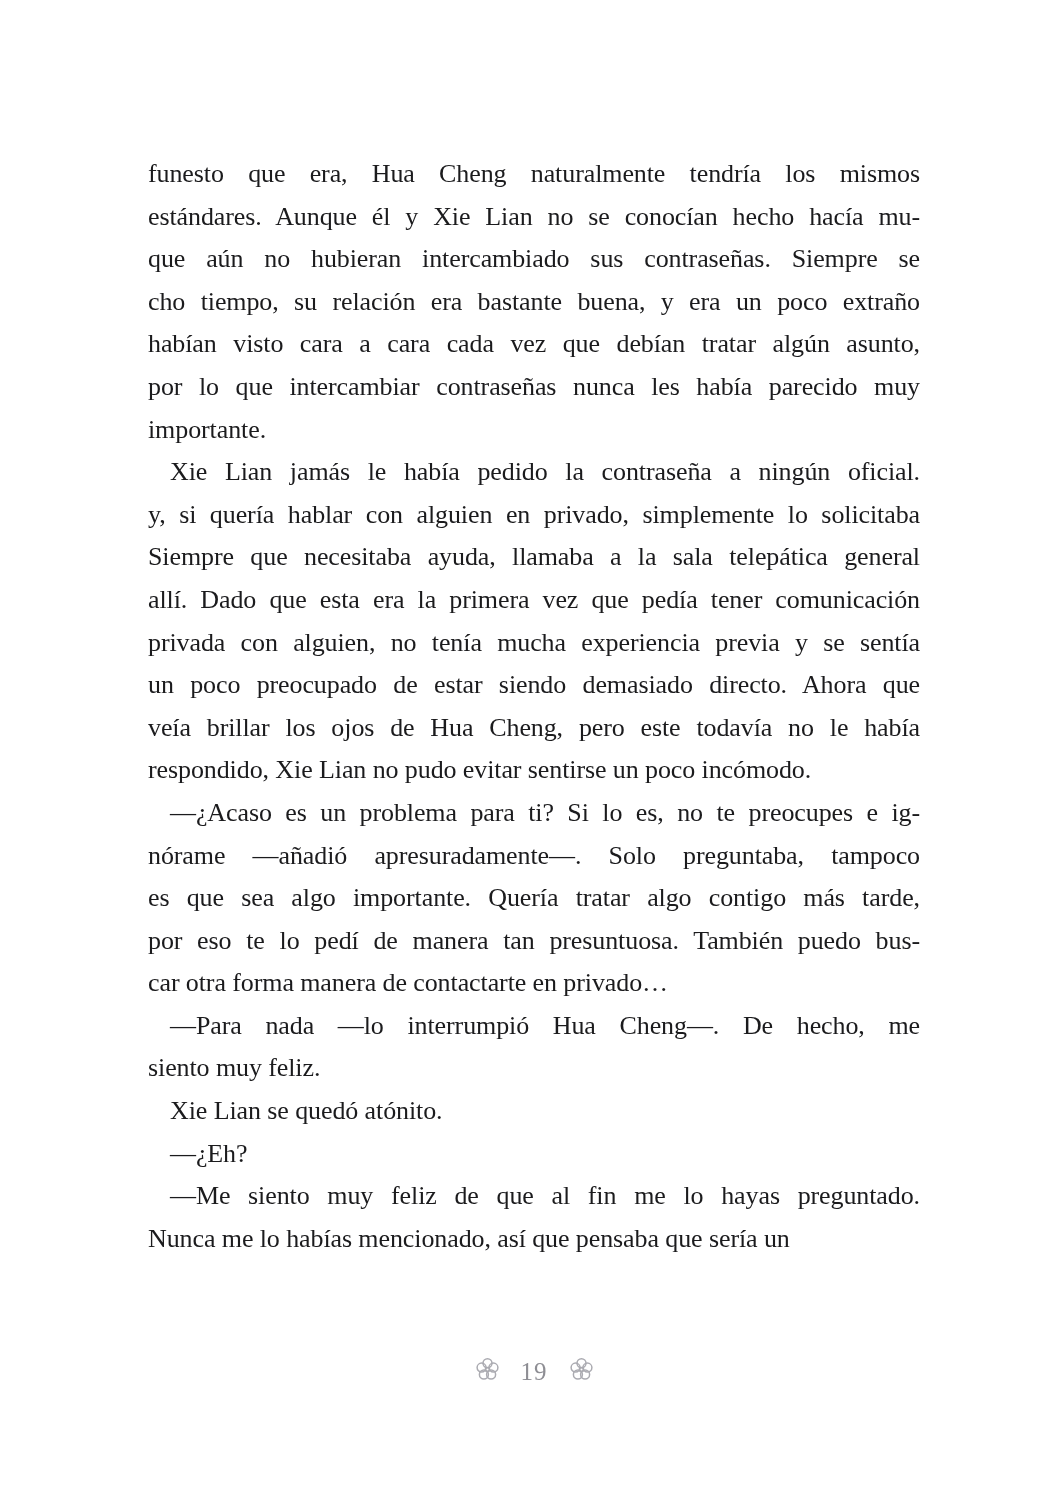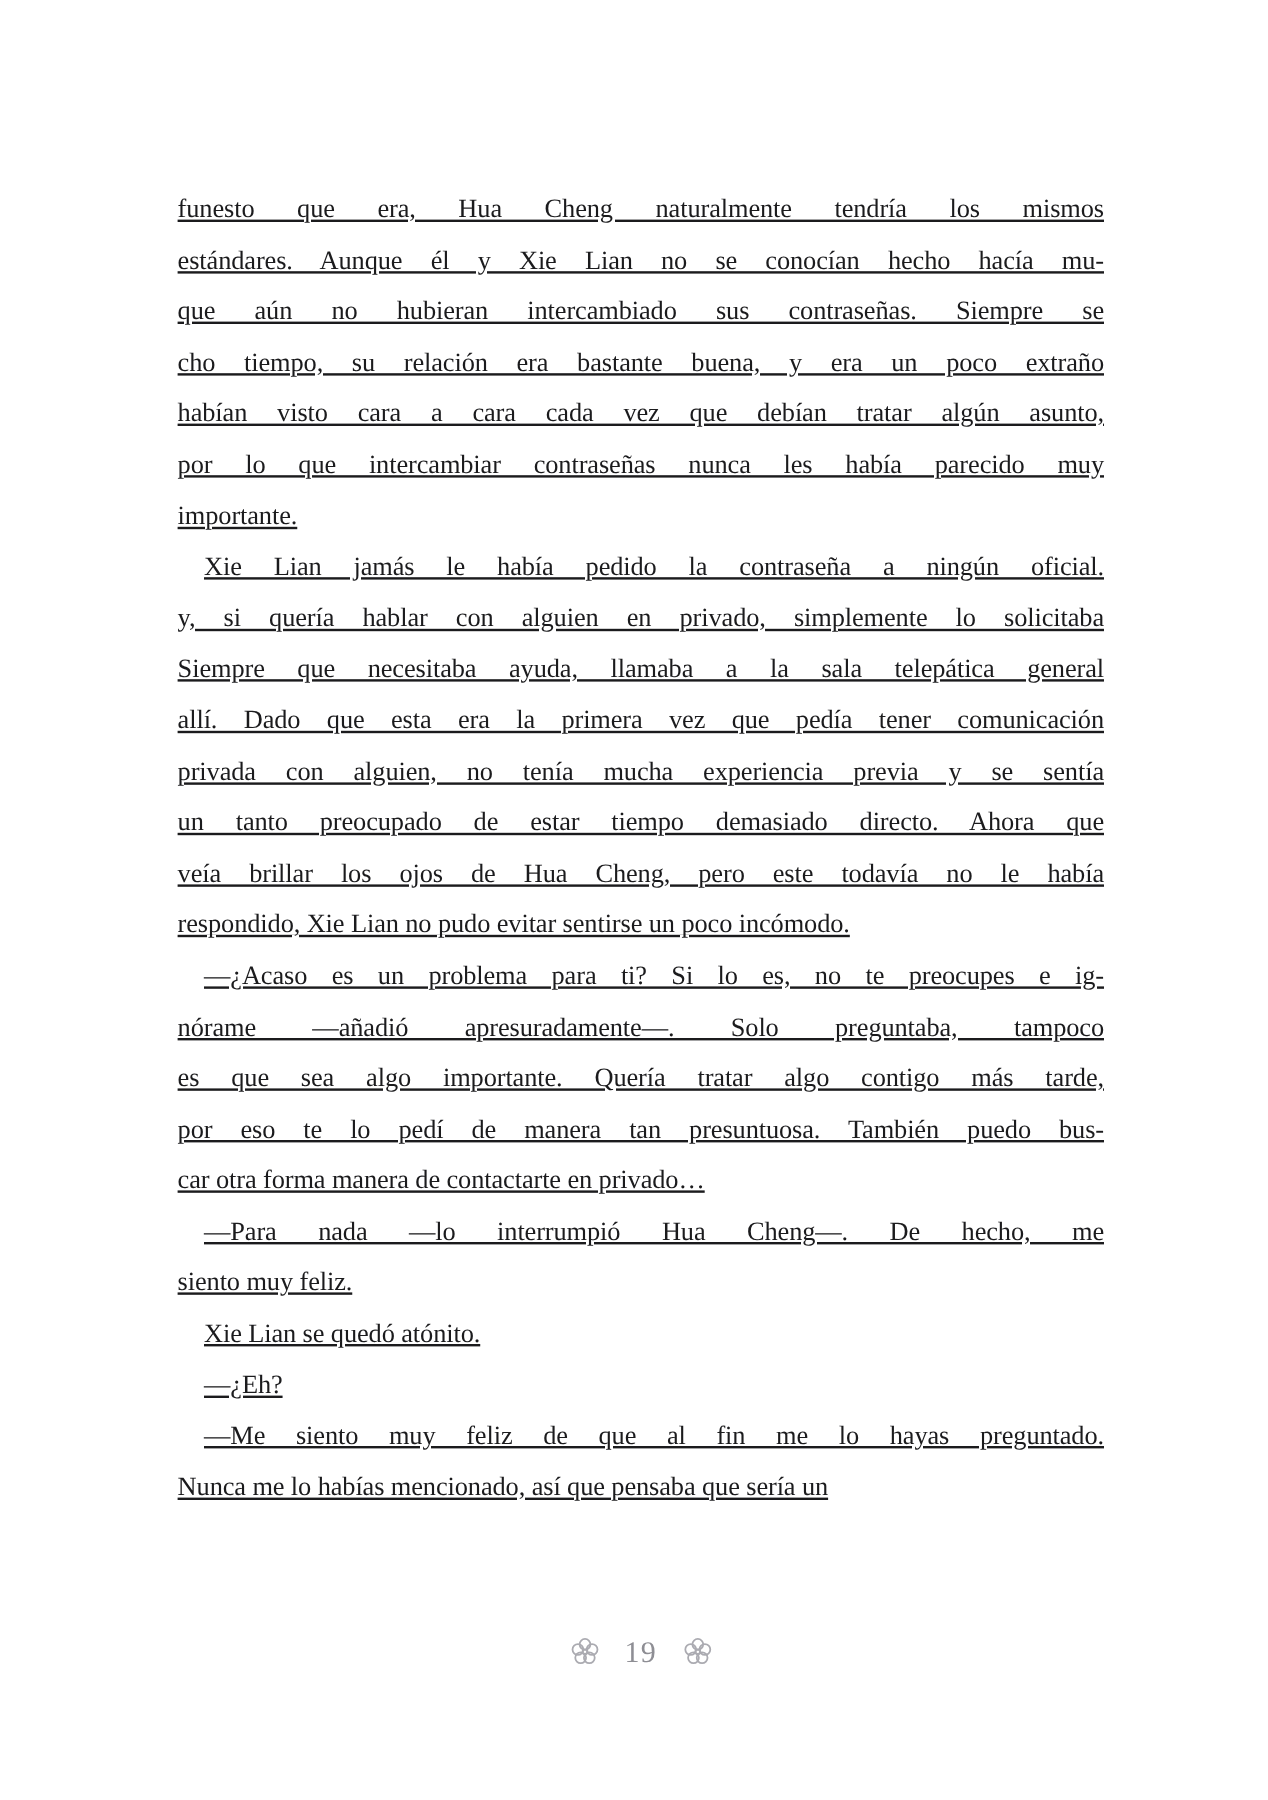--- a/index.html
+++ b/index.html
@@ -14,25 +14,24 @@
     width: 1057px;
     height: 1500px;
     background: #ffffff;
     overflow: hidden;
   }
   .text-block {
     position: absolute;
     left: 148px;
     top: 153px;
     width: 772px;
-    font-size: 22px;
+    font-size: 26px;
     line-height: 42.6px;
     color: #1b1b1d;
     letter-spacing: -0.1px;
-    text-decoration: underline;
   }
   .para { margin: 0; }
   .line {
     text-align: justify;
     text-align-last: justify;
     white-space: nowrap;
     height: 42.6px;
     overflow: visible;
   }
   .line.last {
@@ -42,21 +41,21 @@
     text-indent: 22px;
   }
   .footer {
     position: absolute;
     left: 148px;
     top: 1356px;
     width: 772px;
     height: 34px;
     display: flex;
     justify-content: center;
-    align-items: flex-end;
+    align-items: flex-start;
     gap: 20px;
   }
   .page-number {
     font-size: 25px;
     color: #8e8e94;
     letter-spacing: 1px;
     line-height: 1;
     padding-top: 3px;
   }
   .ornament { display: inline-block; width: 27px; height: 27px; }
@@ -76,21 +75,21 @@
         <div class="line">habían visto cara a cara cada vez que debían tratar algún asunto,</div>
         <div class="line">por lo que intercambiar contraseñas nunca les había parecido muy</div>
         <div class="line last">importante.</div>
       </div>
       <div class="para indent">
         <div class="line first">Xie Lian jamás le había pedido la contraseña a ningún oficial.</div>
         <div class="line">y, si quería hablar con alguien en privado, simplemente lo solicitaba</div>
         <div class="line">Siempre que necesitaba ayuda, llamaba a la sala telepática general</div>
         <div class="line">allí. Dado que esta era la primera vez que pedía tener comunicación</div>
         <div class="line">privada con alguien, no tenía mucha experiencia previa y se sentía</div>
-        <div class="line">un tanto preocupado de estar tiempo demasiado directo. Ahora que</div>
+        <div class="line">un poco preocupado de estar siendo demasiado directo. Ahora que</div>
         <div class="line">veía brillar los ojos de Hua Cheng, pero este todavía no le había</div>
         <div class="line last">respondido, Xie Lian no pudo evitar sentirse un poco incómodo.</div>
       </div>
       <div class="para indent">
         <div class="line first">—¿Acaso es un problema para ti? Si lo es, no te preocupes e ig-</div>
         <div class="line">nórame —añadió apresuradamente—. Solo preguntaba, tampoco</div>
         <div class="line">es que sea algo importante. Quería tratar algo contigo más tarde,</div>
         <div class="line">por eso te lo pedí de manera tan presuntuosa. También puedo bus-</div>
         <div class="line last">car otra forma manera de contactarte en privado…</div>
       </div>

